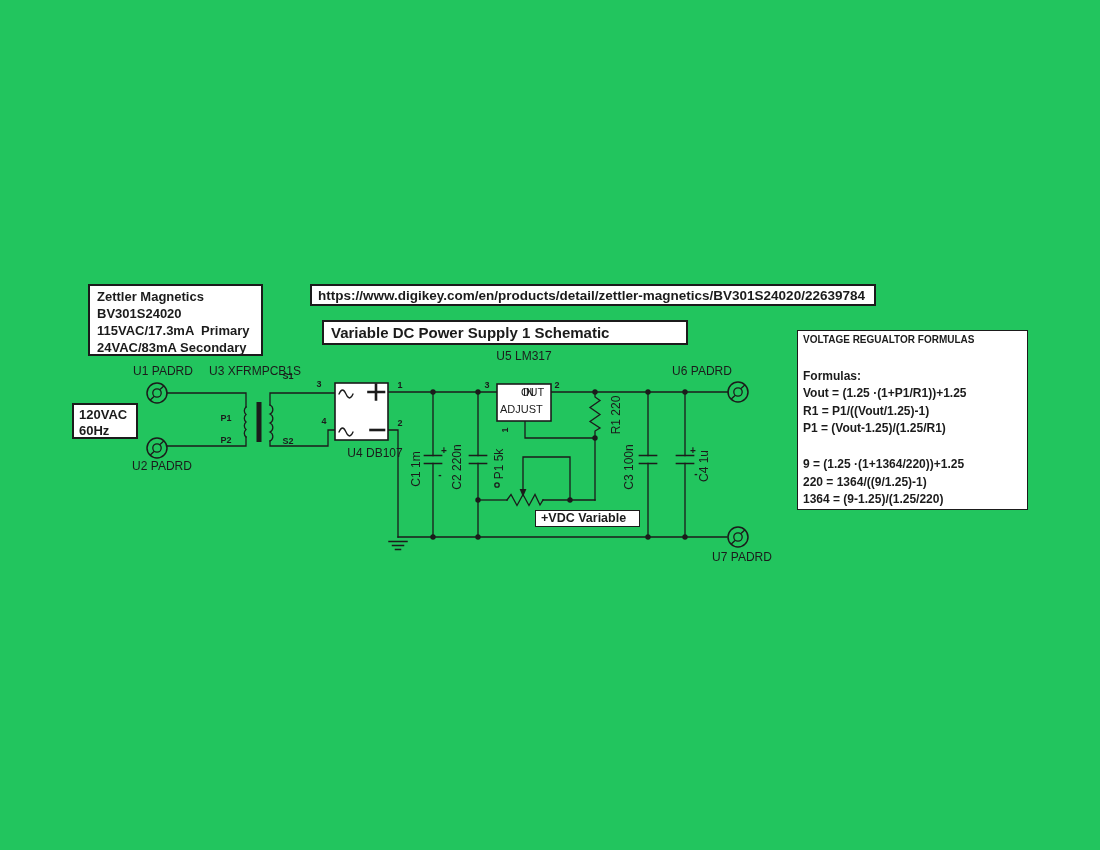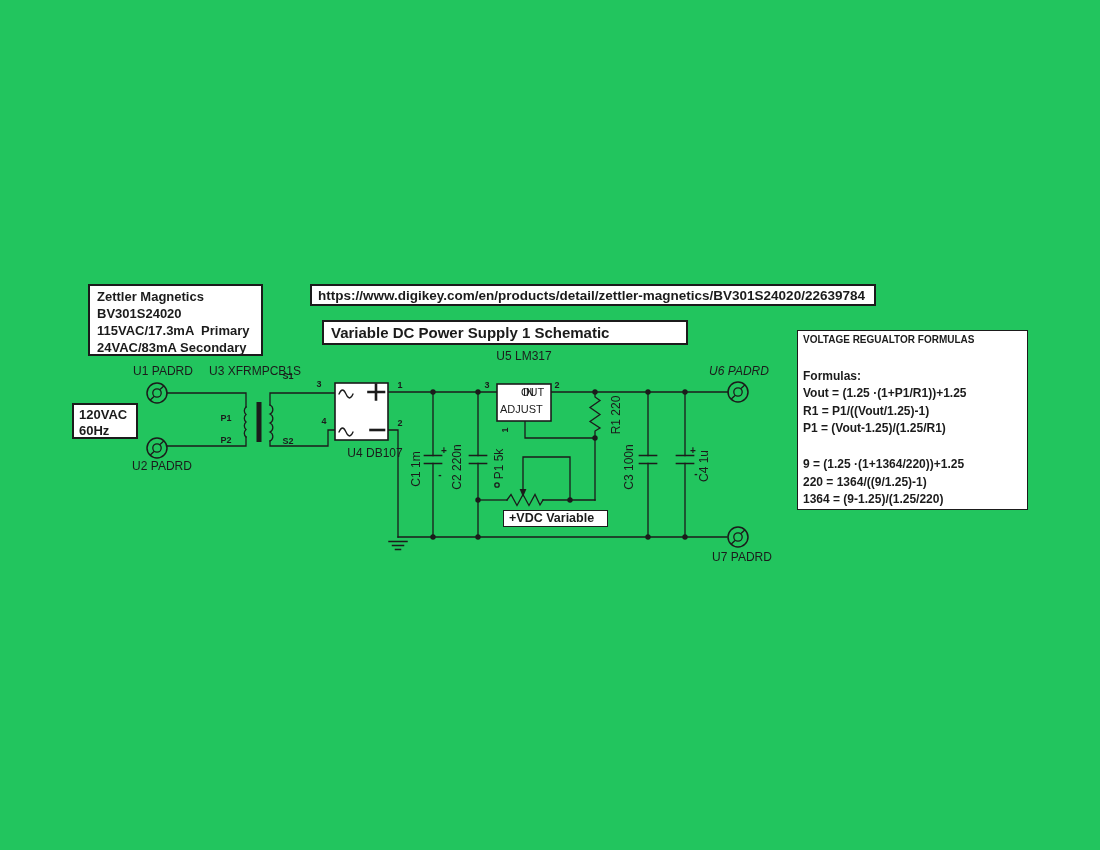--- a/index.html
+++ b/index.html
@@ -13,21 +13,21 @@
   .rot{transform:translate(-50%,-50%) rotate(-90deg);}
   .lbl{font-size:12px;font-weight:400;}
   .pin{font-size:9px;font-weight:700;}
   .mark{font-size:10px;font-weight:700;}
   .regtxt{font-size:11px;font-weight:400;}
   .bbox{position:absolute;border:2px solid #1b1b1b;background:#fff;box-sizing:border-box;}
   .infobox div{font-size:13px;font-weight:700;line-height:17px;white-space:pre;}
   .urlbox{font-size:13.5px;font-weight:700;line-height:19px;padding-left:6px;}
   .titlebox{font-size:15px;font-weight:700;line-height:22px;padding-left:7px;}
   .srcbox div{font-size:13px;font-weight:700;line-height:16px;white-space:pre;}
-  .outbox{font-size:12.5px;font-weight:700;line-height:14px;padding-left:5px;}
+  .outbox{font-size:12.5px;font-weight:700;line-height:14px;padding-left:5px;margin-left:32px;}
   .fline{position:absolute;left:5px;font-size:12px;font-weight:700;white-space:pre;}
   svg{position:absolute;left:0;top:0;}
 </style>
 </head>
 <body>
 
 <div id="canvas">
 
   <svg width="1100" height="850" viewBox="0 0 1100 850">
     <g stroke="#1b1b1b" stroke-width="1.3" fill="none" stroke-linecap="square">
@@ -162,21 +162,21 @@
     <div class="fline" style="top:126px;">9 = (1.25 ·(1+1364/220))+1.25</div>
     <div class="fline" style="top:143.5px;">220 = 1364/((9/1.25)-1)</div>
     <div class="fline" style="top:161px;">1364 = (9-1.25)/(1.25/220)</div>
   </div>
 
   <div class="t lbl ctr" style="left:163px;top:371px;">U1 PADRD</div>
   <div class="t lbl ctr" style="left:162px;top:466px;">U2 PADRD</div>
   <div class="t lbl ctr" style="left:255px;top:371px;">U3 XFRMPCB1S</div>
   <div class="t lbl ctr" style="left:375px;top:453px;">U4 DB107</div>
   <div class="t lbl ctr" style="left:524px;top:356px;text-align:center;">U5 LM317</div>
-  <div class="t lbl ctr" style="left:739px;top:371px;font-style:italic;">U6 PADRD</div>
+  <div class="t lbl ctr" style="left:702px;top:371px;">U6 PADRD</div>
   <div class="t lbl ctr" style="left:742px;top:557px;">U7 PADRD</div>
 
   <div class="t pin ctr" style="left:226px;top:386px;margin-top:32px;">P1</div>
   <div class="t pin ctr" style="left:226px;top:440px;">P2</div>
   <div class="t pin ctr" style="left:288px;top:376px;">S1</div>
   <div class="t pin ctr" style="left:288px;top:441px;">S2</div>
 
   <div class="t pin ctr" style="left:319px;top:384px;">3</div>
   <div class="t pin ctr" style="left:324px;top:421px;">4</div>
   <div class="t pin ctr" style="left:400px;top:385px;">1</div>

